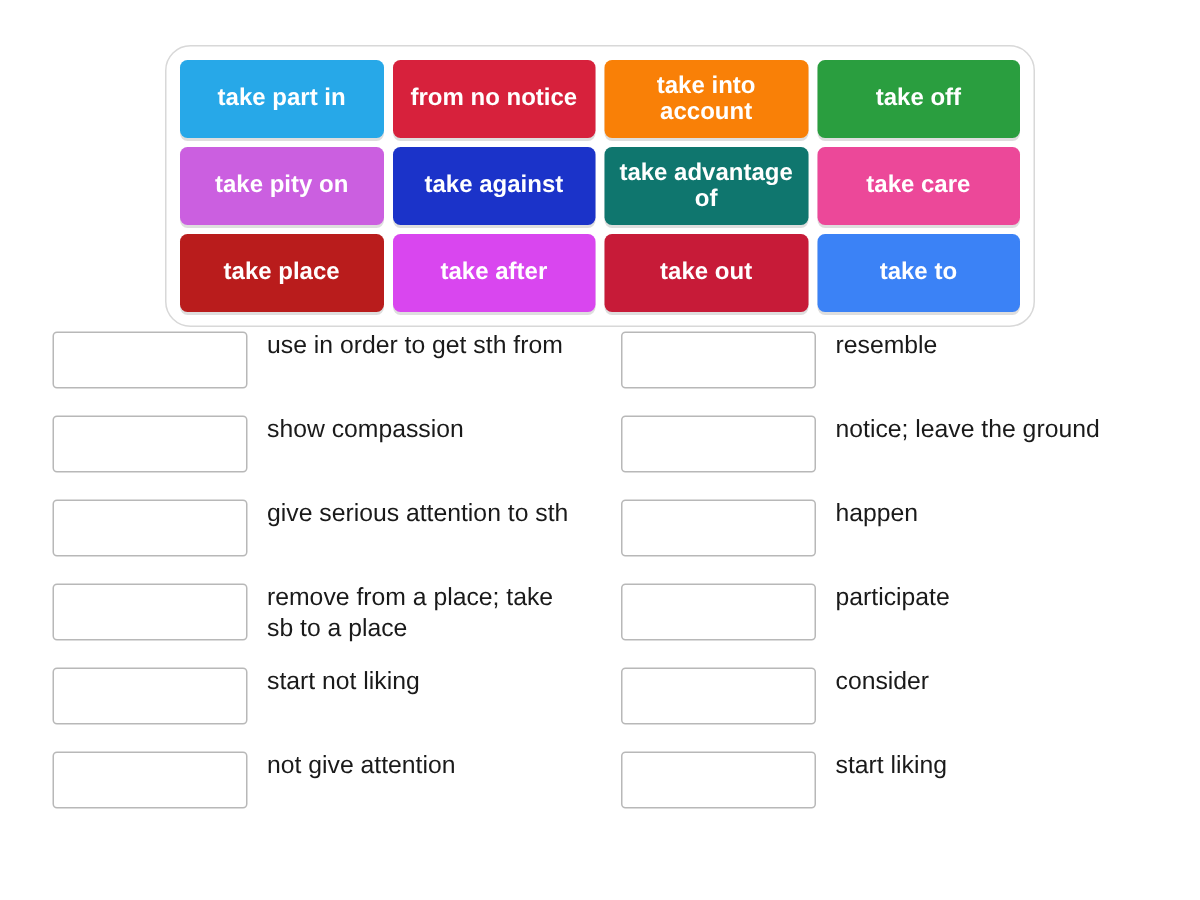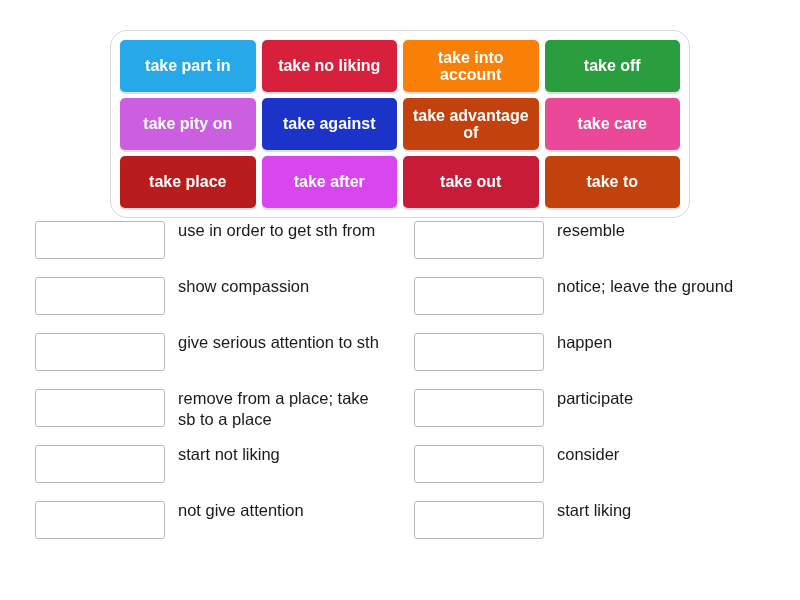--- a/index.html
+++ b/index.html
@@ -102,31 +102,31 @@
   .col-right .definition { max-width: 230px; }
 </style>
 </head>
 <body>
 
 <div id="page">
 
   <div class="tile-bank">
     <div class="tile-grid">
       <div class="tile" style="background: rgb(39, 168, 232);">take part in</div>
-      <div class="tile" style="background: rgb(215, 33, 60);">take no liking</div>
+      <div class="tile" style="background: rgb(215, 33, 60);">from no notice</div>
       <div class="tile" style="background: rgb(249, 128, 7);">take into account</div>
       <div class="tile" style="background: rgb(42, 158, 63);">take off</div>
       <div class="tile" style="background: rgb(203, 95, 224);">take pity on</div>
       <div class="tile" style="background: rgb(27, 51, 201);">take against</div>
-      <div class="tile" style="background: #c2410c;">take advantage of</div>
+      <div class="tile" style="background: #0f766e;">take advantage of</div>
       <div class="tile" style="background: #ec4899;">take care</div>
       <div class="tile" style="background: #b91c1c;">take place</div>
       <div class="tile" style="background: #d946ef;">take after</div>
       <div class="tile" style="background: rgb(199, 27, 56);">take out</div>
-      <div class="tile" style="background: #c2410c;">take to</div>
+      <div class="tile" style="background: #3b82f6;">take to</div>
     </div>
   </div>
 
   <div class="answers">
 
     <div class="column col-left">
       <div class="answer-row">
         <div class="drop-slot"></div>
         <div class="definition">use in order to get sth from</div>
       </div>

